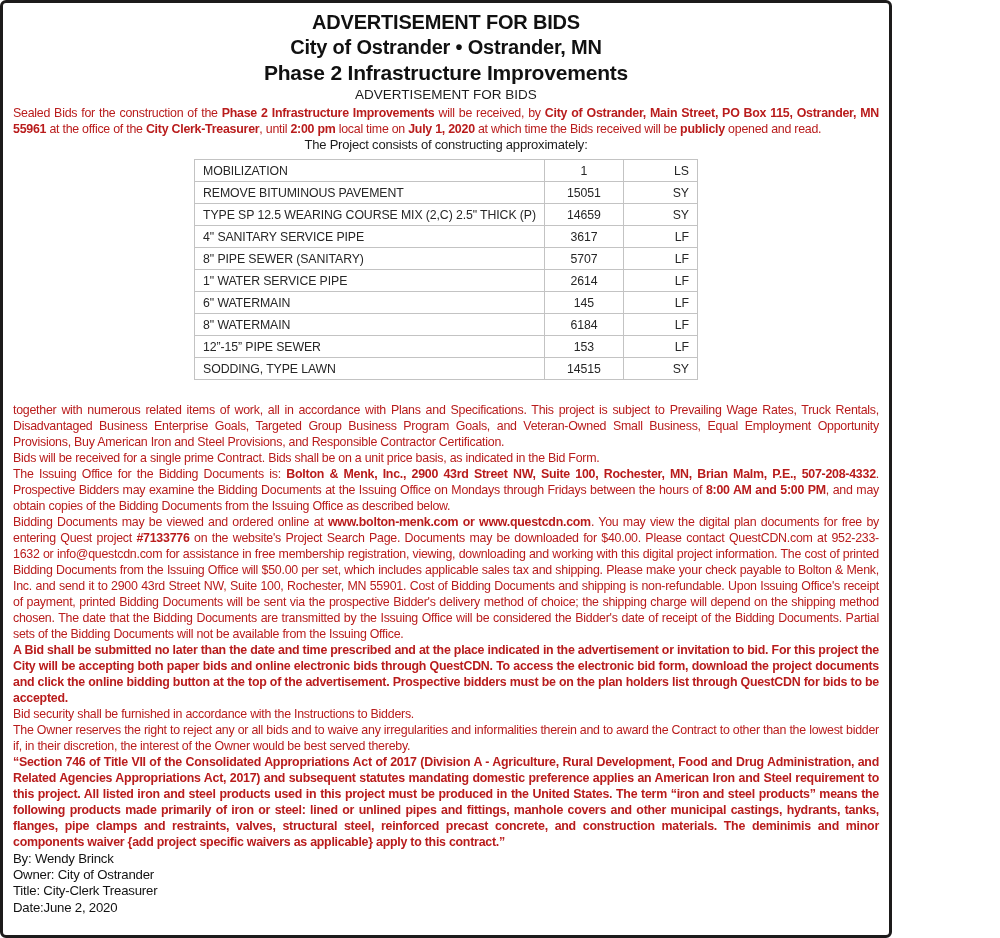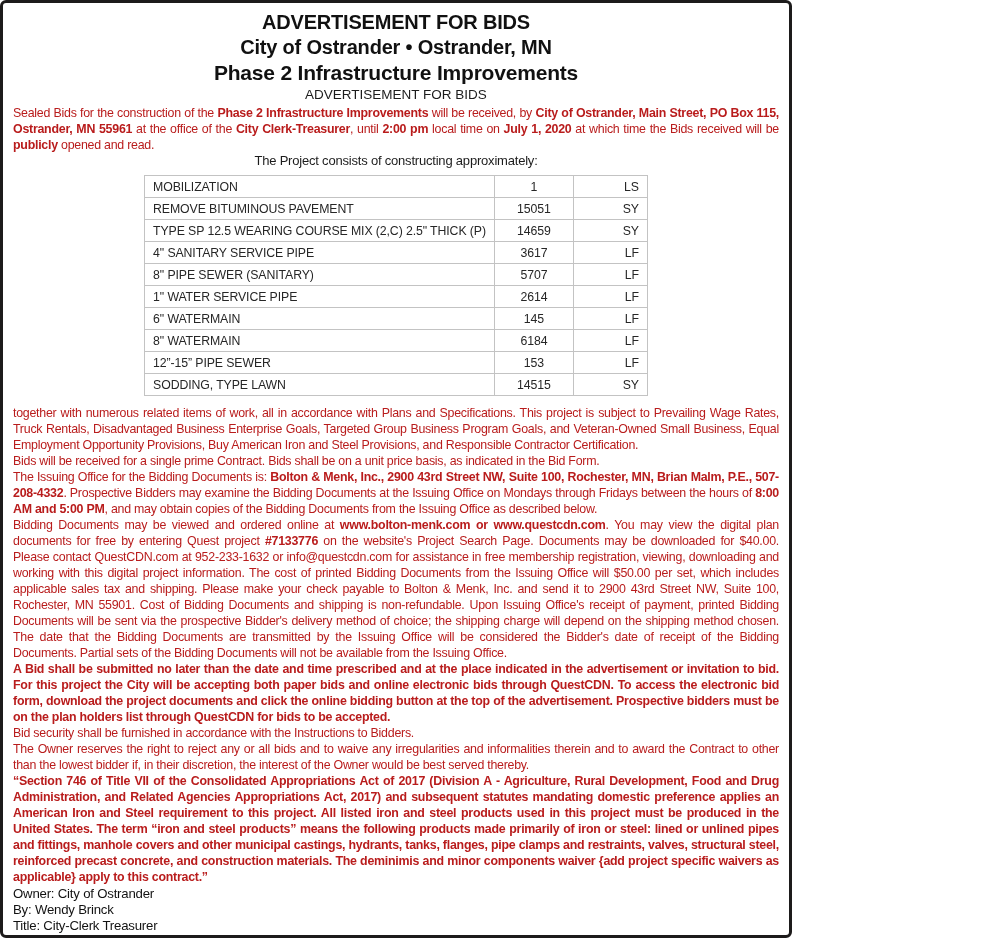--- a/index.html
+++ b/index.html
@@ -1,18 +1,18 @@
 <!DOCTYPE html>
 <html><head>
 <meta charset="utf-8">
 <style>
   html, body { margin: 0; padding: 0; background: #ffffff; }
   .page {
     position: relative;
-    width: 792px;
+    width: 892px;
     height: 938px;
     box-sizing: border-box;
     margin: 0;
     background: #ffffff;
     border: 3px solid #1d1b1b;
     border-radius: 6px;
     padding: 6px 10px 4px 10px;
     font-family: "Liberation Sans", sans-serif;
     color: #111111;
     overflow: hidden;
@@ -56,21 +56,21 @@
   .center-line {
     margin: 0 0 2px 0;
     font-size: 13px;
     letter-spacing: -0.2px;
     text-align: center;
     color: #1c1c1c;
   }
   .b { font-weight: bold; }
   table.qty {
     border-collapse: collapse;
-    margin: 7px auto 9px auto;
+    margin: 7px auto 22px auto;
     padding-left: 20px;
   }
   table.qty td {
     border: 1px solid #c3c3c3;
     font-size: 12.3px;
     color: #262626;
     letter-spacing: -0.1px;
     padding: 2px 8px;
     height: 17px;
     white-space: nowrap;
@@ -160,18 +160,18 @@
       <p class="para"><span>together with numerous related items of work, all in accordance with Plans and Specifications. This project is subject to Prevailing Wage Rates, Truck Rentals, Disadvantaged Business Enterprise Goals, Targeted Group Business Program Goals, and Veteran-Owned Small Business, Equal Employment Opportunity Provisions, Buy American Iron and Steel Provisions, and Responsible Contractor Certification.</span></p>
       <p class="para"><span>Bids will be received for a single prime Contract. Bids shall be on a unit price basis, as indicated in the Bid Form.</span></p>
       <p class="para"><span>The Issuing Office for the Bidding Documents is: </span><span class="b">Bolton &amp; Menk, Inc., 2900 43rd Street NW, Suite 100, Rochester, MN, Brian Malm, P.E., 507-208-4332</span><span>. Prospective Bidders may examine the Bidding Documents at the Issuing Office on Mondays through Fridays between the hours of </span><span class="b">8:00 AM and 5:00 PM</span><span>, and may obtain copies of the Bidding Documents from the Issuing Office as described below.</span></p>
       <p class="para"><span>Bidding Documents may be viewed and ordered online at </span><span class="b">www.bolton-menk.com or www.questcdn.com</span><span>. You may view the digital plan documents for free by entering Quest project </span><span class="b">#7133776</span><span> on the website's Project Search Page. Documents may be downloaded for $40.00. Please contact QuestCDN.com at 952-233-1632 or info@questcdn.com for assistance in free membership registration, viewing, downloading and working with this digital project information. The cost of printed Bidding Documents from the Issuing Office will $50.00 per set, which includes applicable sales tax and shipping. Please make your check payable to Bolton &amp; Menk, Inc. and send it to 2900 43rd Street NW, Suite 100, Rochester, MN 55901. Cost of Bidding Documents and shipping is non-refundable. Upon Issuing Office's receipt of payment, printed Bidding Documents will be sent via the prospective Bidder's delivery method of choice; the shipping charge will depend on the shipping method chosen. The date that the Bidding Documents are transmitted by the Issuing Office will be considered the Bidder's date of receipt of the Bidding Documents. Partial sets of the Bidding Documents will not be available from the Issuing Office.</span></p>
       <p class="para"><span class="b">A Bid shall be submitted no later than the date and time prescribed and at the place indicated in the advertisement or invitation to bid. For this project the City will be accepting both paper bids and online electronic bids through QuestCDN. To access the electronic bid form, download the project documents and click the online bidding button at the top of the advertisement. Prospective bidders must be on the plan holders list through QuestCDN for bids to be accepted.</span></p>
       <p class="para"><span>Bid security shall be furnished in accordance with the Instructions to Bidders.</span></p>
       <p class="para"><span>The Owner reserves the right to reject any or all bids and to waive any irregularities and informalities therein and to award the Contract to other than the lowest bidder if, in their discretion, the interest of the Owner would be best served thereby.</span></p>
       <p class="para"><span class="b">“Section 746 of Title VII of the Consolidated Appropriations Act of 2017 (Division A - Agriculture, Rural Development, Food and Drug Administration, and Related Agencies Appropriations Act, 2017) and subsequent statutes mandating domestic preference applies an American Iron and Steel requirement to this project. All listed iron and steel products used in this project must be produced in the United States. The term “iron and steel products” means the following products made primarily of iron or steel: lined or unlined pipes and fittings, manhole covers and other municipal castings, hydrants, tanks, flanges, pipe clamps and restraints, valves, structural steel, reinforced precast concrete, and construction materials. The deminimis and minor components waiver {add project specific waivers as applicable} apply to this contract.”</span></p>
     </div>
 
+  <div class="sig">By: Wendy Brinck</div>
   <div class="sig">Owner: City of Ostrander</div>
-  <div class="sig">By: Wendy Brinck</div>
   <div class="sig">Title: City-Clerk Treasurer</div>
   <div class="sig">Date:June 2, 2020</div>
 
 </div>
 
 </body></html>

